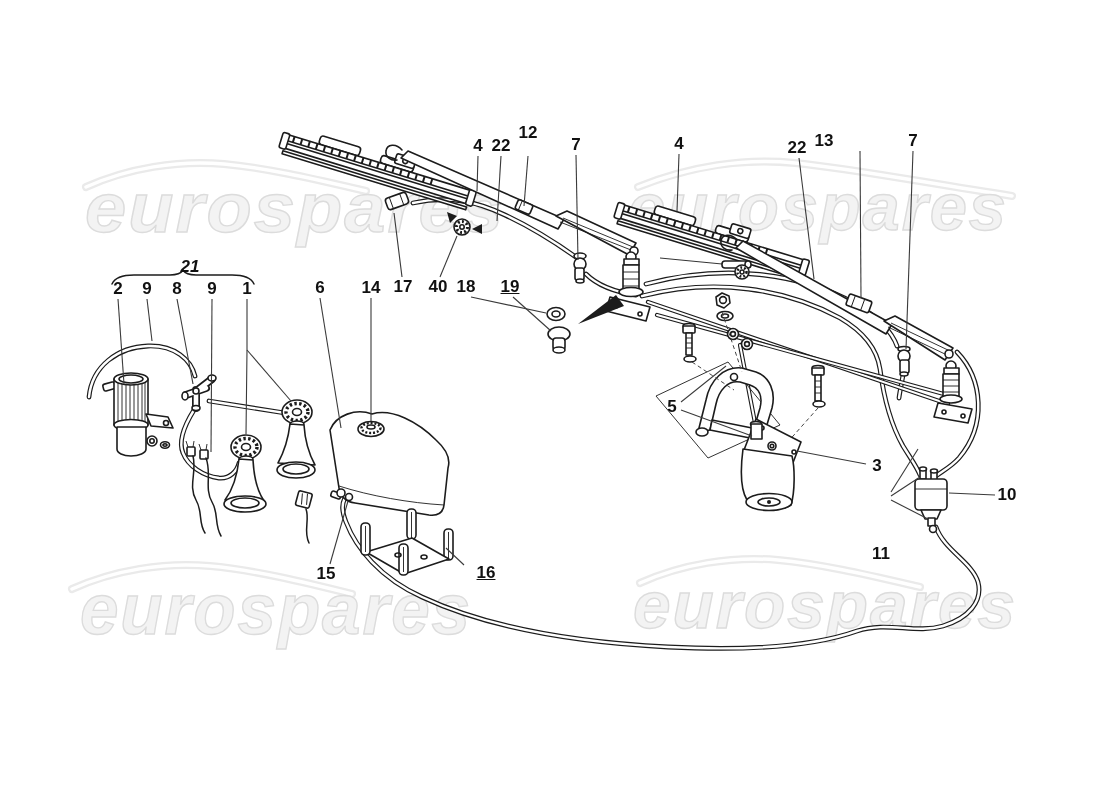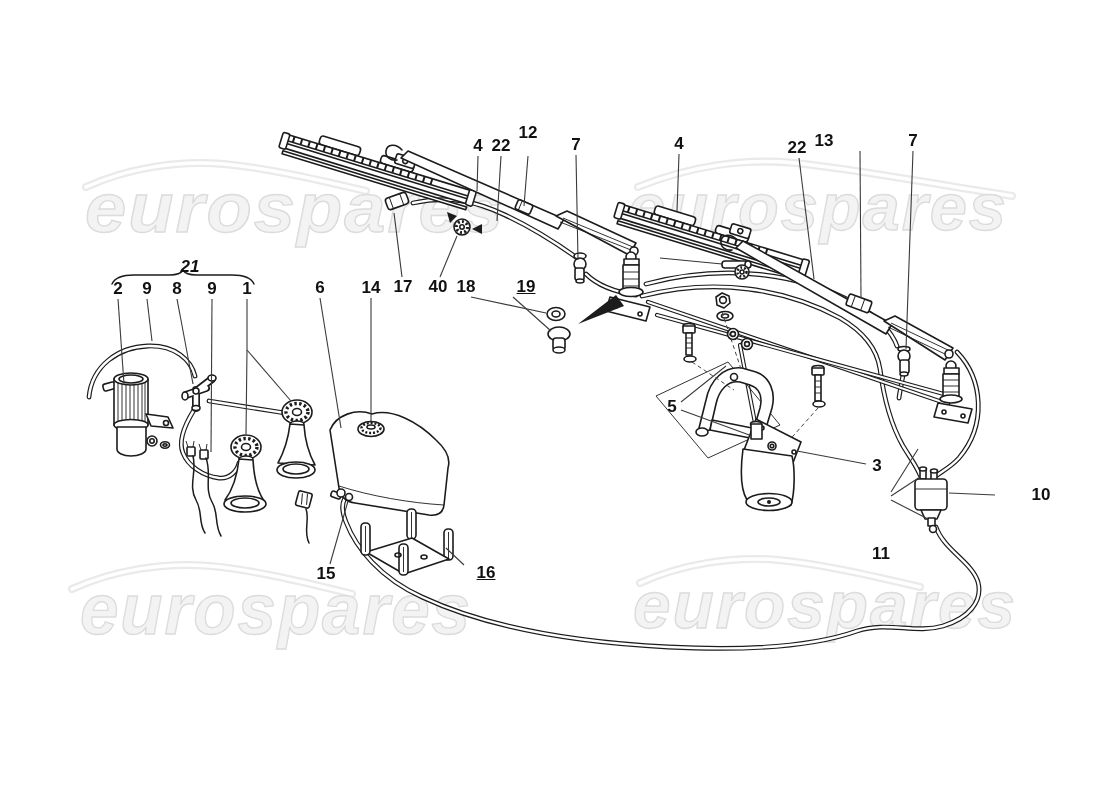--- a/index.html
+++ b/index.html
@@ -420,21 +420,21 @@
       <div class="callout" style="left: 118px; top: 289px;">2</div>
       <div class="callout" style="left: 147px; top: 289px;">9</div>
       <div class="callout" style="left: 177px; top: 289px;">8</div>
       <div class="callout" style="left: 212px; top: 289px;">9</div>
       <div class="callout" style="left: 247px; top: 289px;">1</div>
       <div class="callout" style="left: 320px; top: 288px;">6</div>
       <div class="callout" style="left: 371px; top: 288px; text-align: center;">14</div>
       <div class="callout" style="left: 403px; top: 287px; text-align: center;">17</div>
       <div class="callout" style="left: 438px; top: 287px;">40</div>
       <div class="callout" style="left: 466px; top: 287px;">18</div>
-      <div class="callout" style="left: 526px; top: 287px; text-decoration: underline;">19</div>
+      <div class="callout" style="left: 510px; top: 287px; text-decoration: underline;">19</div>
       <div class="callout" style="left: 672px; top: 407px;">5</div>
       <div class="callout" style="left: 877px; top: 466px;">3</div>
       <div class="callout" style="left: 881px; top: 518px; margin-top: 36px;">11</div>
-      <div class="callout" style="left: 1007px; top: 495px; margin-left: 34px;">10</div>
+      <div class="callout" style="left: 1007px; top: 495px;">10</div>
       <div class="callout" style="left: 326px; top: 574px;">15</div>
       <div class="callout" style="left: 486px; top: 573px; text-decoration: underline;">16</div>
     </div>
 </div>
 
 </body></html>

